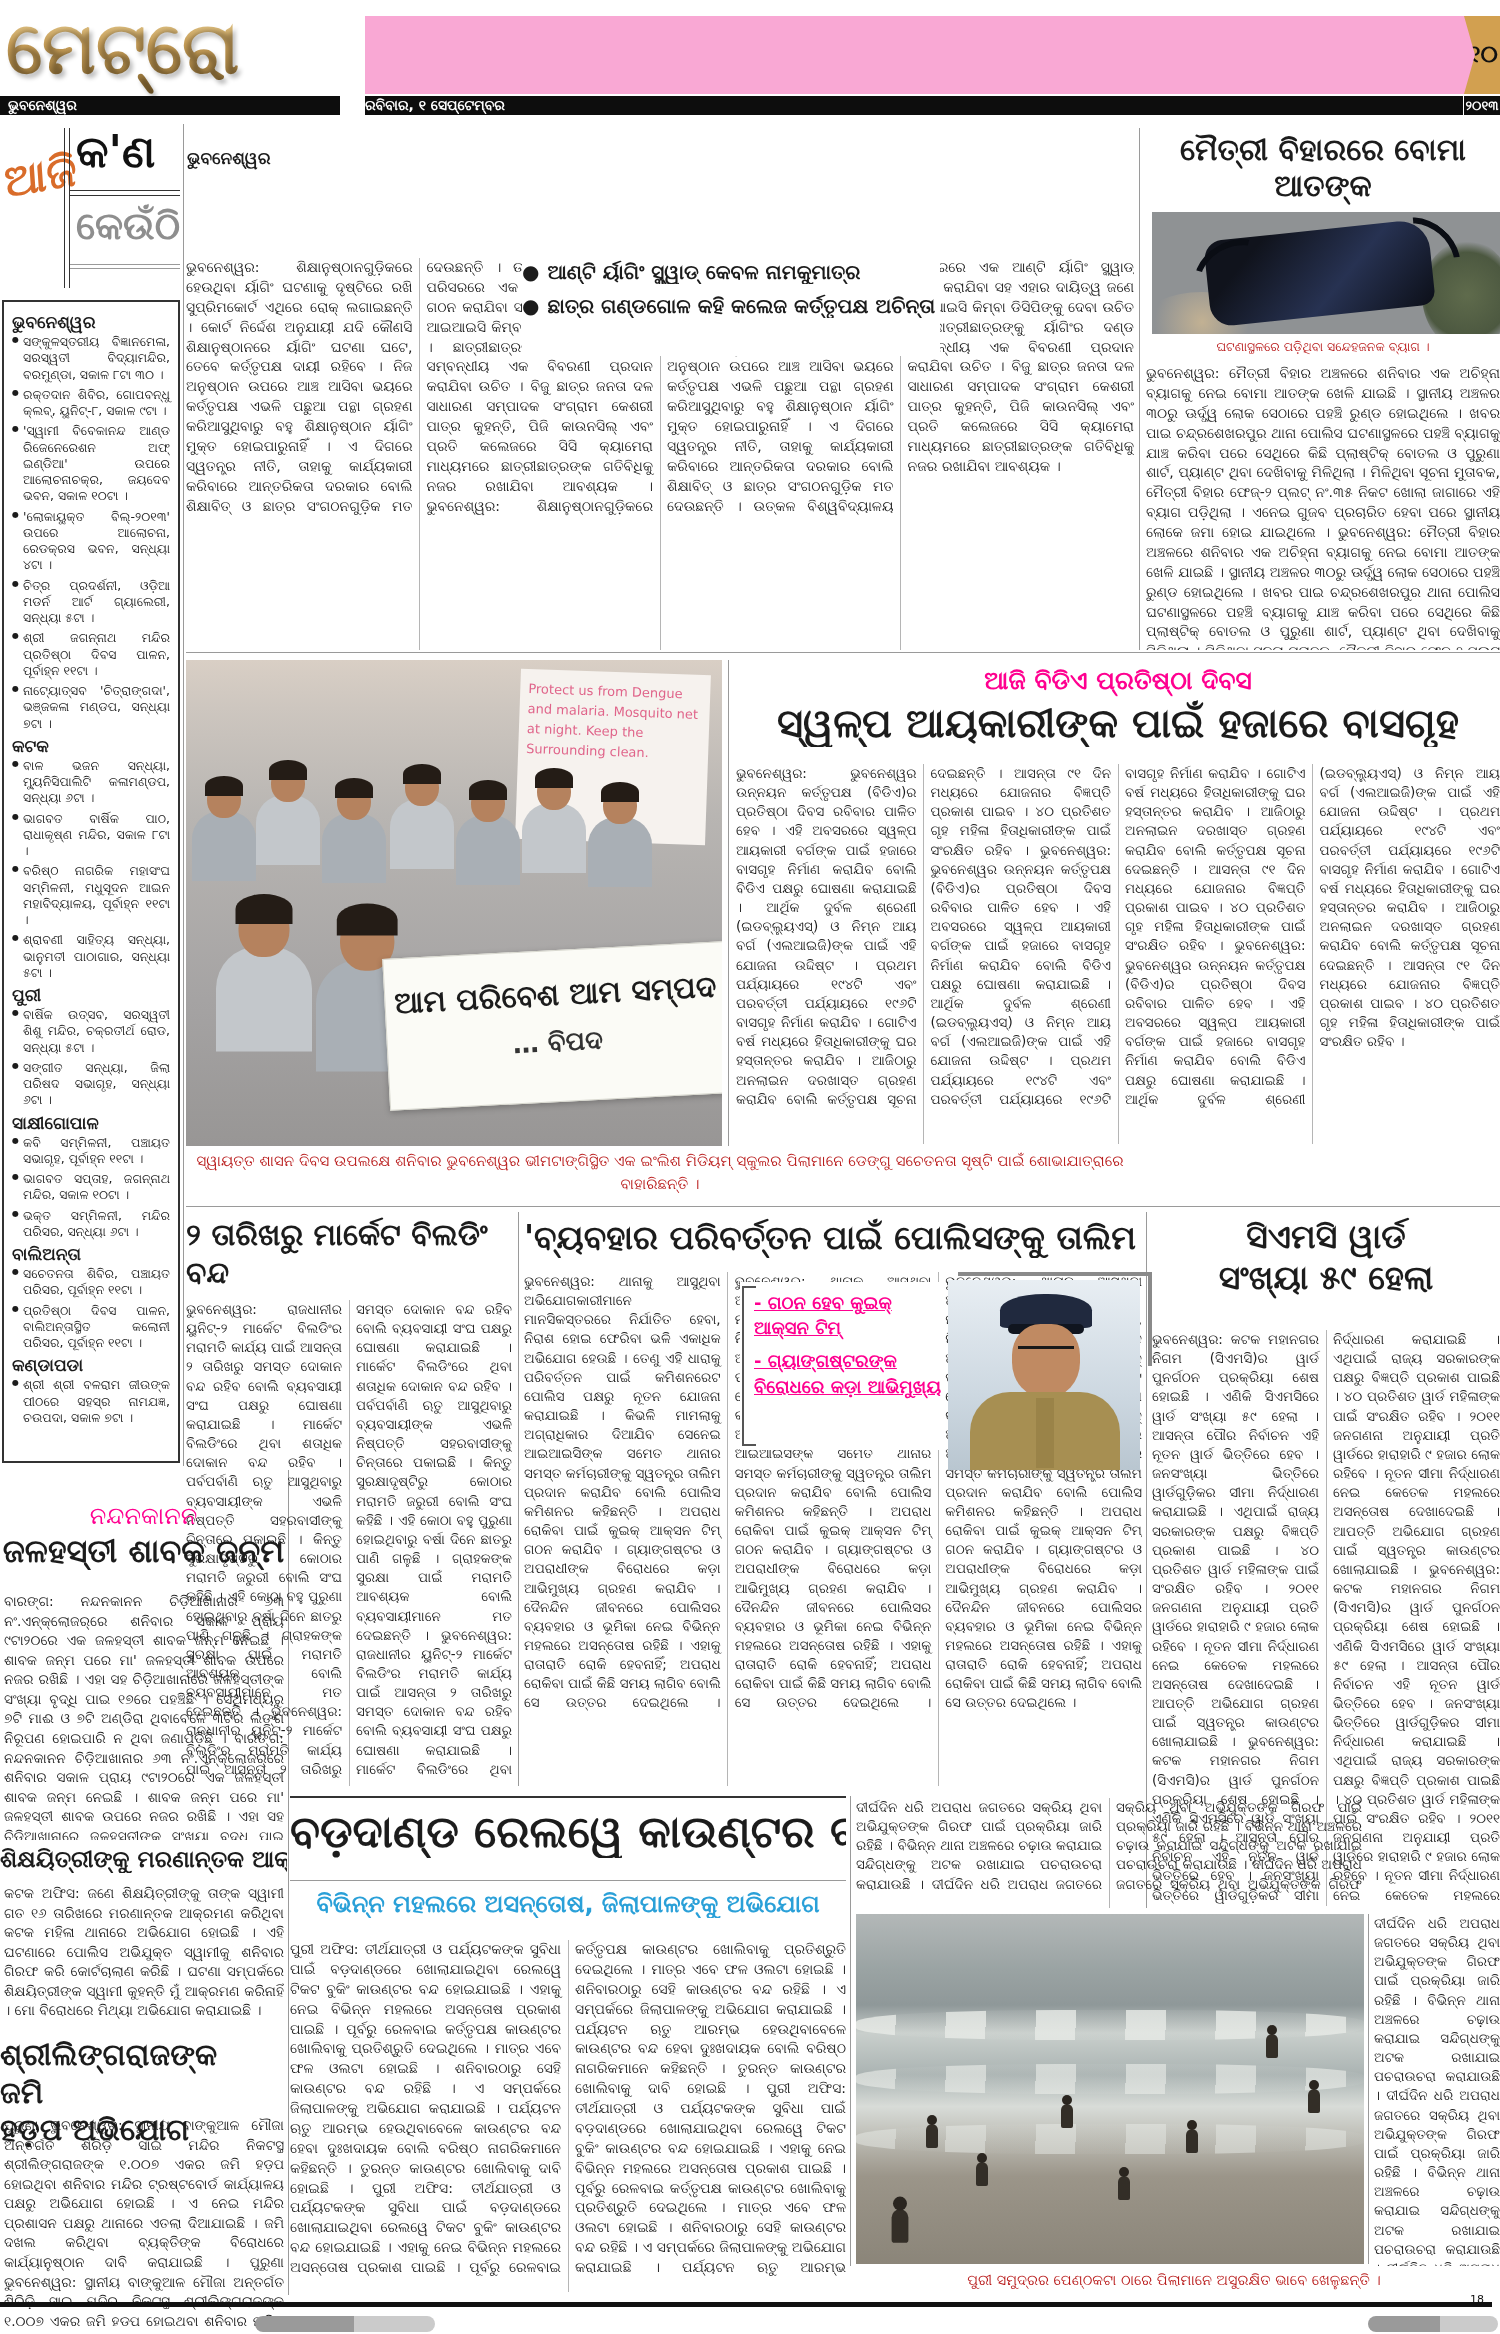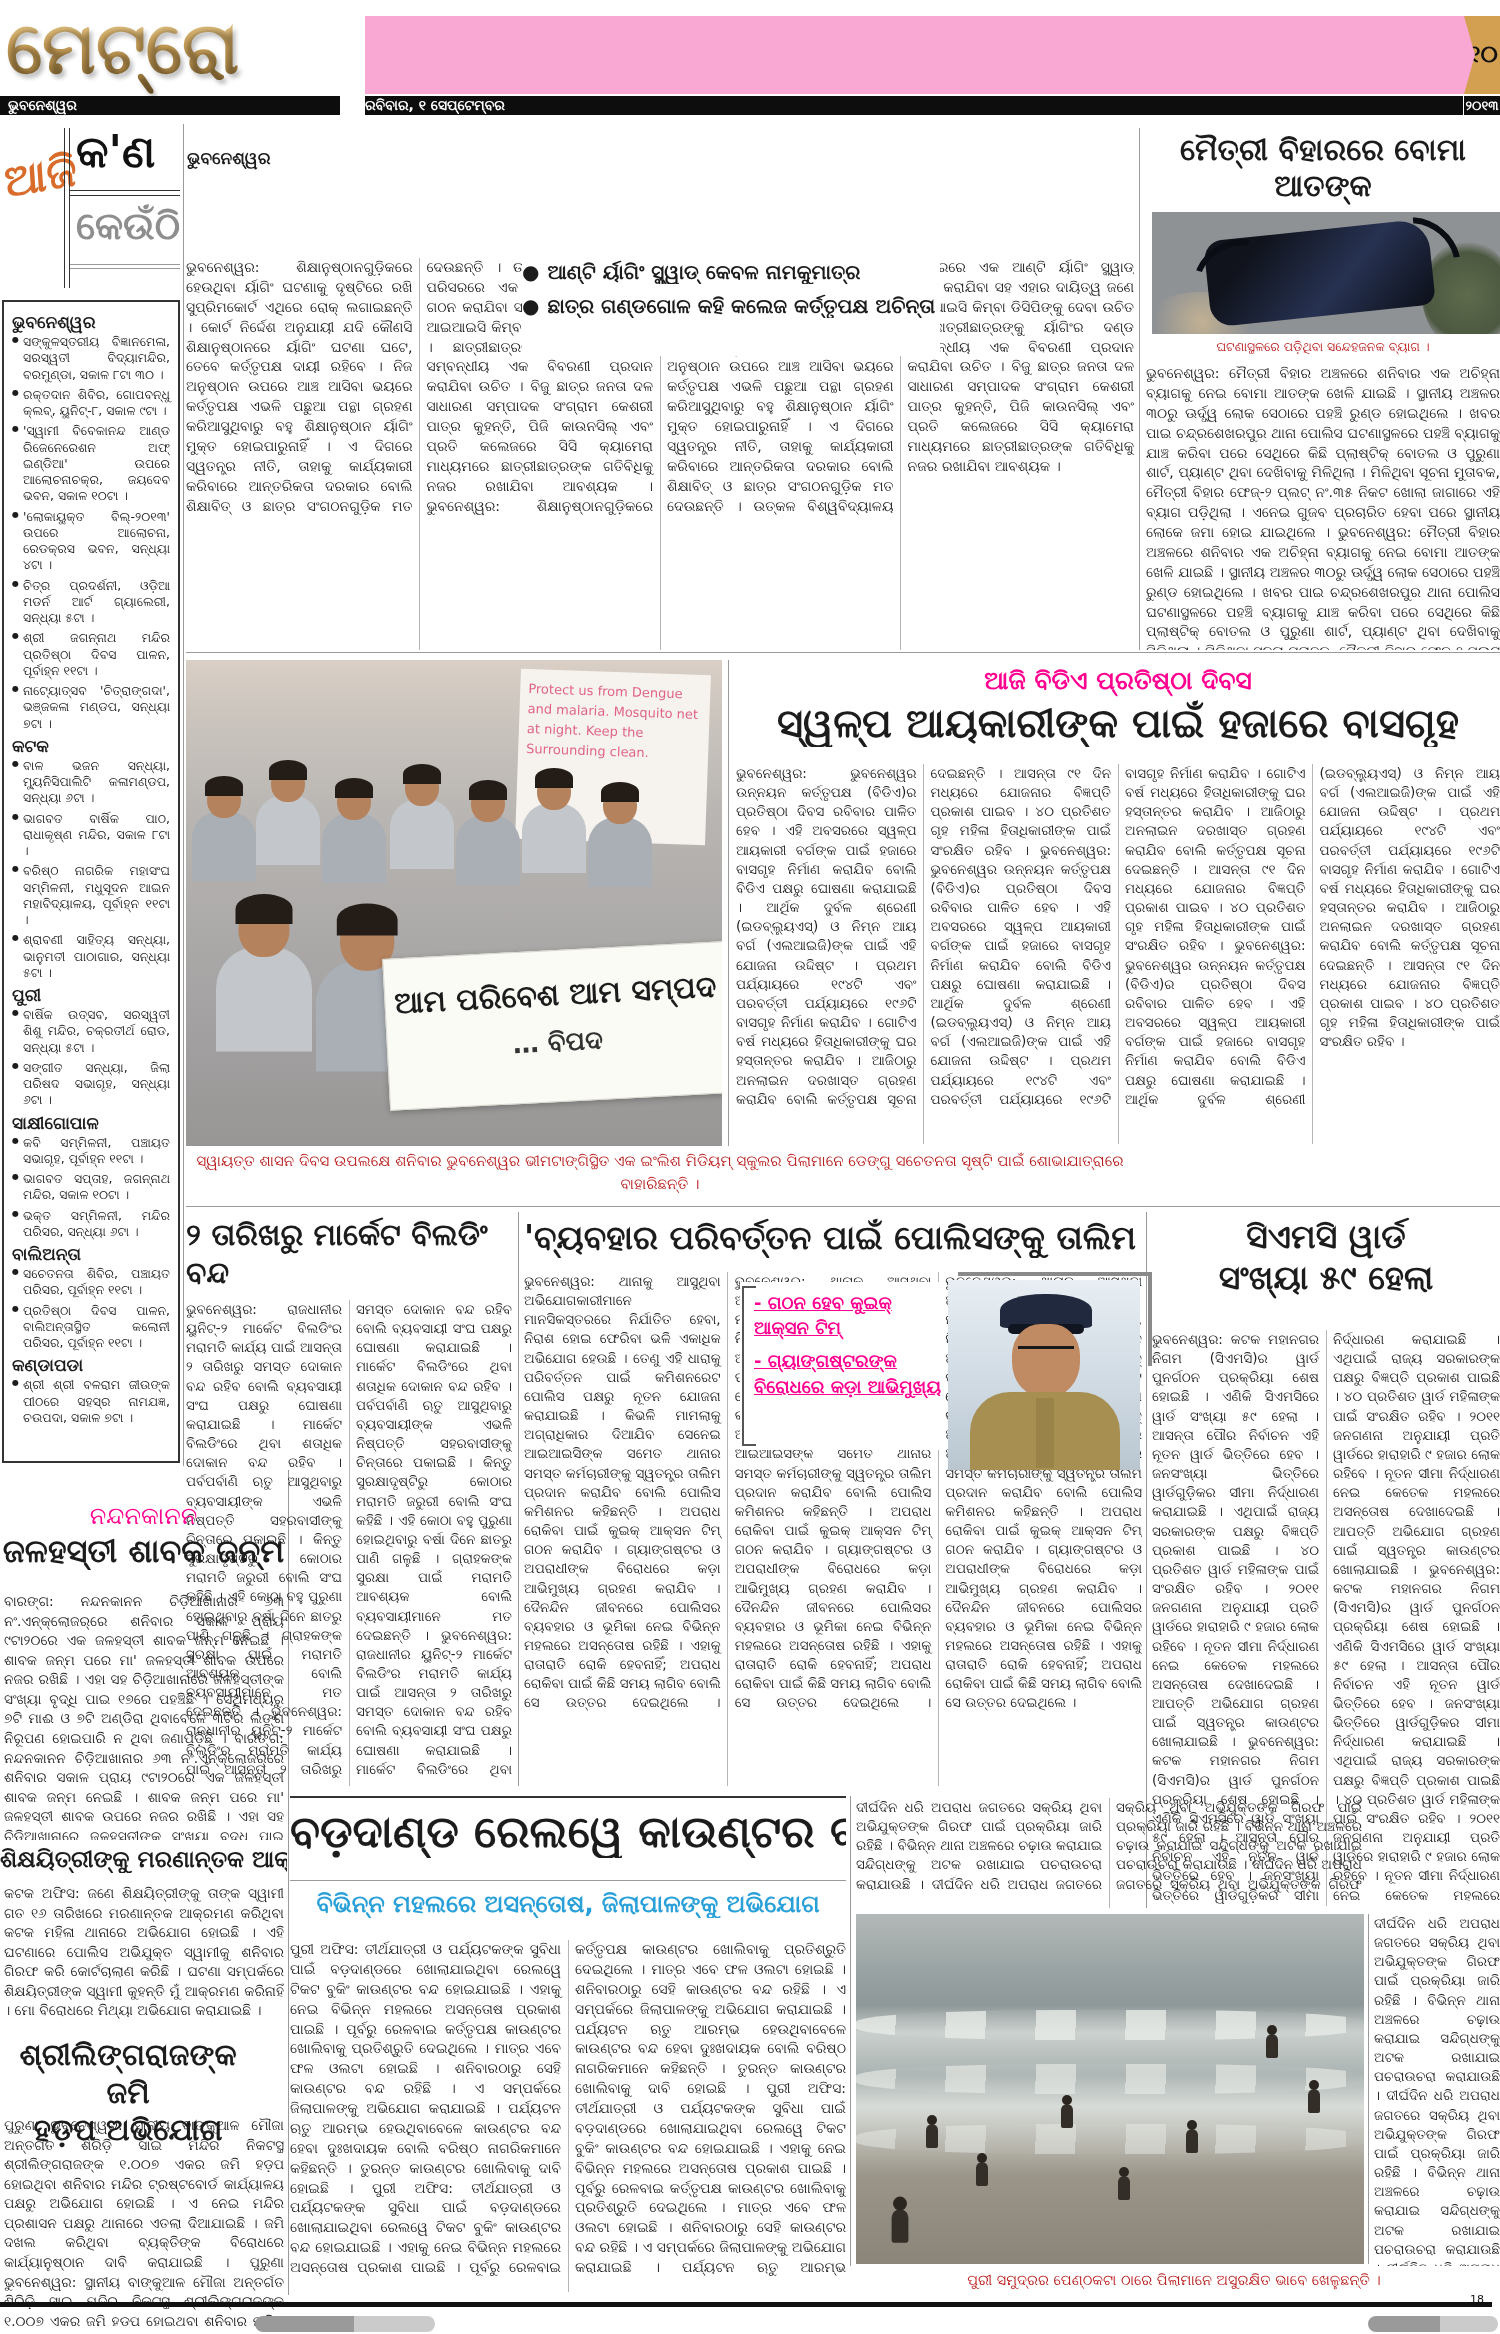--- a/index.html
+++ b/index.html
@@ -105,21 +105,21 @@
   .shoulders::before{content:"";position:absolute;left:66px;top:6px;width:18px;height:70px;background:#9a8348;}
   
   #cmc-headline{left:1152px;top:1216px;width:348px;font-size:33px;font-weight:bold;text-align:center;line-height:1.25;}
   #cmc-body{left:1152px;top:1330px;width:348px;height:576px;font-size:13.5px;}
   
   #hippo-kicker{left:0;top:1502px;width:287px;font-size:24px;font-weight:normal;color:#ff0090;text-align:center;}
   #hippo-headline{left:0;top:1532px;width:287px;font-size:32px;font-weight:bold;text-align:center;white-space:nowrap;overflow:hidden;}
   #hippo-body{left:4px;top:1592px;width:280px;height:248px;font-size:13.8px;}
   #teacher-headline{left:0;top:1846px;width:287px;font-size:23px;font-weight:bold;text-align:center;white-space:nowrap;overflow:hidden;}
   #teacher-body{left:4px;top:1884px;width:280px;height:148px;font-size:13.8px;}
-  #lingaraj-headline{left:0;top:2036px;width:256px;font-size:30px;font-weight:bold;text-align:center;line-height:1.25;}
+  #lingaraj-headline{left:0;top:2036px;width:256px;font-size:30px;font-weight:bold;line-height:1.25;}
   #lingaraj-body{left:4px;top:2116px;width:280px;height:210px;font-size:13.8px;}
   
   #railway-rule{left:290px;top:1796px;width:556px;height:2px;background:#333;}
   #railway-headline{left:290px;top:1806px;width:556px;font-size:44px;font-weight:bold;text-align:center;white-space:nowrap;overflow:hidden;}
   #railway-subrule{left:290px;top:1880px;width:556px;}
   #railway-subhead{left:290px;top:1890px;width:556px;font-size:24px;font-weight:bold;color:#2aa0d8;text-align:center;white-space:nowrap;overflow:hidden;}
   #railway-body{left:290px;top:1940px;width:556px;height:352px;font-size:14px;}
   
   #cont-top{left:856px;top:1798px;width:506px;height:110px;font-size:13.5px;}
   #cont-right{left:1374px;top:1914px;width:126px;height:352px;font-size:13.5px;}

